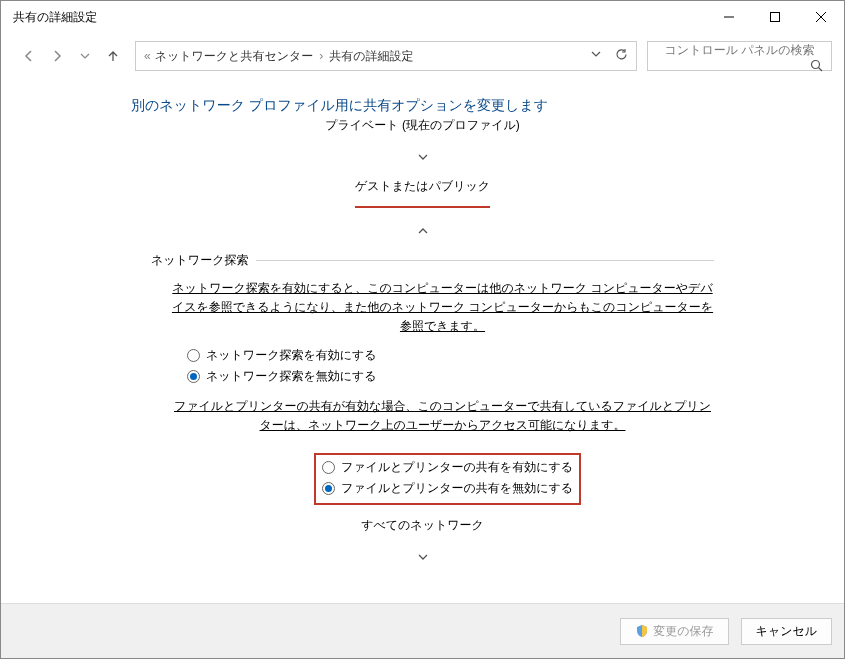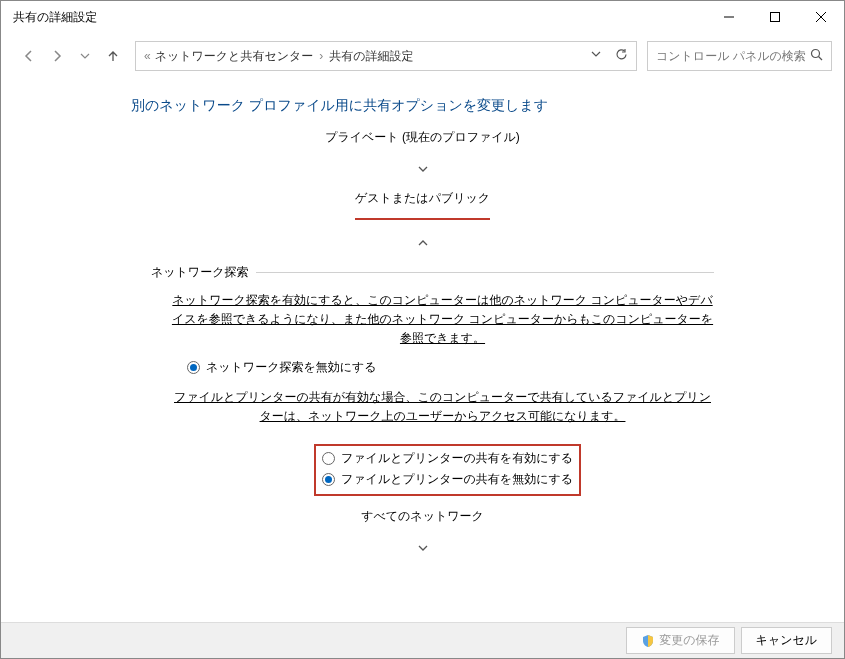--- a/index.html
+++ b/index.html
@@ -10,41 +10,41 @@
   .win-btn { width: 46px; height: 32px; display: flex; align-items: center; justify-content: center; }
   .win-btn svg { width: 10px; height: 10px; }
   .toolbar { display: flex; align-items: center; padding: 8px 12px 8px 16px; gap: 4px; }
   .nav-btn { width: 24px; height: 24px; display: flex; align-items: center; justify-content: center; color: #555; }
   .nav-btn.disabled { color: #aaa; }
   .address-bar { flex: 1; border: 1px solid #ccc; height: 30px; display: flex; align-items: center; padding: 0 8px; margin: 0 6px; }
   .bc { color: #333; }
   .bc-sep { color: #888; margin: 0 6px; }
   .bc-first { color: #888; margin-right: 4px; }
   .addr-controls { margin-left: auto; display:flex; gap:14px; color:#555; }
-  .search-box { width: 185px; border: 1px solid #ccc; height: 30px; display: flex; align-items: center; padding: 0 8px; color:#777; }
+  .search-box { width: 185px; border: 1px solid #ccc; height: 30px; display: flex; align-items: center; padding: 0 8px; color:#777;flex-direction:column; }
   .search-box .icon { margin-left: auto; color:#555; }
   .content { padding: 18px 130px 0 130px; }
-  .page-title { color: #0a4a8a; font-size: 14px; margin-bottom: 14px; }
+  .page-title { color: #0a4a8a; font-size: 14px; margin-bottom: 2px; }
   .page-desc { font-size: 12px; line-height: 1.6; margin-bottom: 18px; }
   .section { margin-bottom: 12px; }
   .section-header { display: flex; align-items: center; gap: 8px; cursor: default; flex-direction: column; }
   .section-header .hline { flex: 1; height: 1px; background: #d0d0d0; }
   .section-title.underlined { border-bottom: 2px solid #c0392b; padding-bottom: 11px; }
   .chev { color: #555; font-size: 14px; width:14px; text-align:center;}
   .subgroup { margin: 12px 0 10px 20px; text-align: center; }
   .sub-header { display: flex; align-items: center; gap: 8px; margin-bottom: 10px; }
   .sub-header .hline { flex:1; height:1px; background:#d0d0d0; }
   .sub-desc { font-size: 12px; line-height: 1.6; margin: 0 0 10px 20px; text-decoration: underline; }
   .radio-group { margin-left: 36px; }
   .radio-row { display:flex; align-items:center; gap:6px; margin-bottom:4px; font-size:12px; }
   .radio { width:13px; height:13px; border:1px solid #666; border-radius:50%; display:inline-flex; align-items:center; justify-content:center; background:#fff; }
   .radio.checked::after { content:""; width:7px; height:7px; border-radius:50%; background:#0067c0; }
   .highlight-box { border: 2px solid #c0392b; padding: 4px 6px 2px 6px; margin-left: 30px; margin-top:8px; display:inline-block; }
   .highlight-box .radio-row { margin-left: 0; }
-  .footer { position:absolute; bottom:0; left:0; right:0; background:#f0f0f0; border-top:1px solid #ddd; height:36px; display:flex; align-items:center; justify-content:flex-end; padding-right:12px; gap:6px; }
+  .footer { position:absolute; bottom:0; left:0; right:0; background:#f0f0f0; border-top:1px solid #ddd; height:55px; display:flex; align-items:center; justify-content:flex-end; padding-right:12px; gap:12px; }
   .btn { border:1px solid #ccc; background:#fdfdfd; padding: 4px 14px; font-size:12px; display:flex; align-items:center; gap:4px; }
   .btn.disabled { color:#9a9a9a; }
   .shield { width:14px; height:14px; }
 </style>
 </head>
 <body>
 
 <div class="titlebar">
   <span class="titlebar-title">共有の詳細設定</span>
   <div class="win-controls">
@@ -135,20 +135,24 @@
     </div>
 
     <div class="subgroup">
       <div class="sub-header">
         <span>ネットワーク探索</span>
         <div class="hline"></div>
       </div>
       <div class="sub-desc">ネットワーク探索を有効にすると、このコンピューターは他のネットワーク コンピューターやデバイスを参照できるようになり、また他のネットワーク コンピューターからもこのコンピューターを参照できます。</div>
       <div class="radio-group">
         <div class="radio-row">
+          <span class="radio"></span>
+          <span>ネットワーク探索を有効にする</span>
+        </div>
+        <div class="radio-row">
           <span class="radio checked"></span>
           <span>ネットワーク探索を無効にする</span>
         </div>
       </div>
     </div>
 
     <div class="subgroup">
       <div class="sub-desc">ファイルとプリンターの共有が有効な場合、このコンピューターで共有しているファイルとプリンターは、ネットワーク上のユーザーからアクセス可能になります。</div>
       <div class="highlight-box">
         <div class="radio-row">

